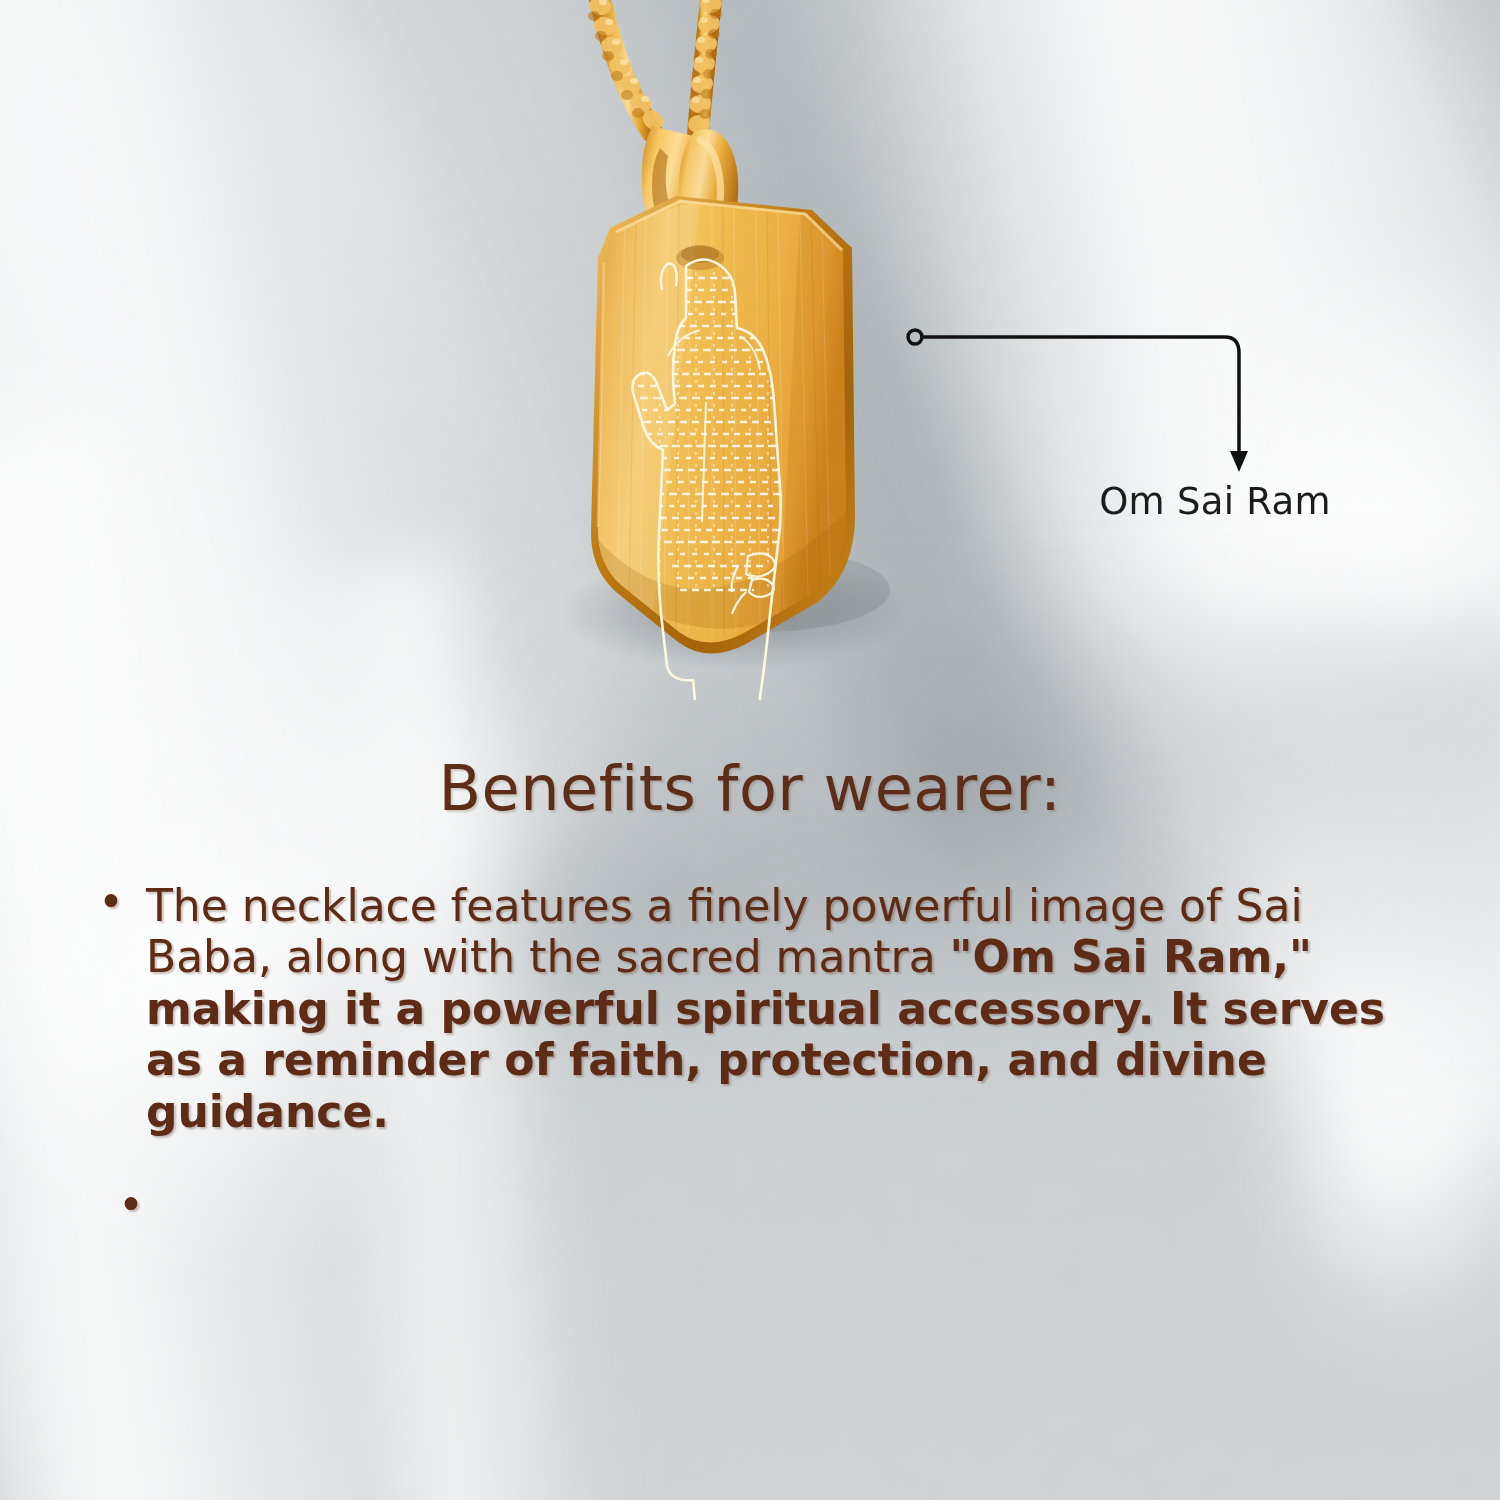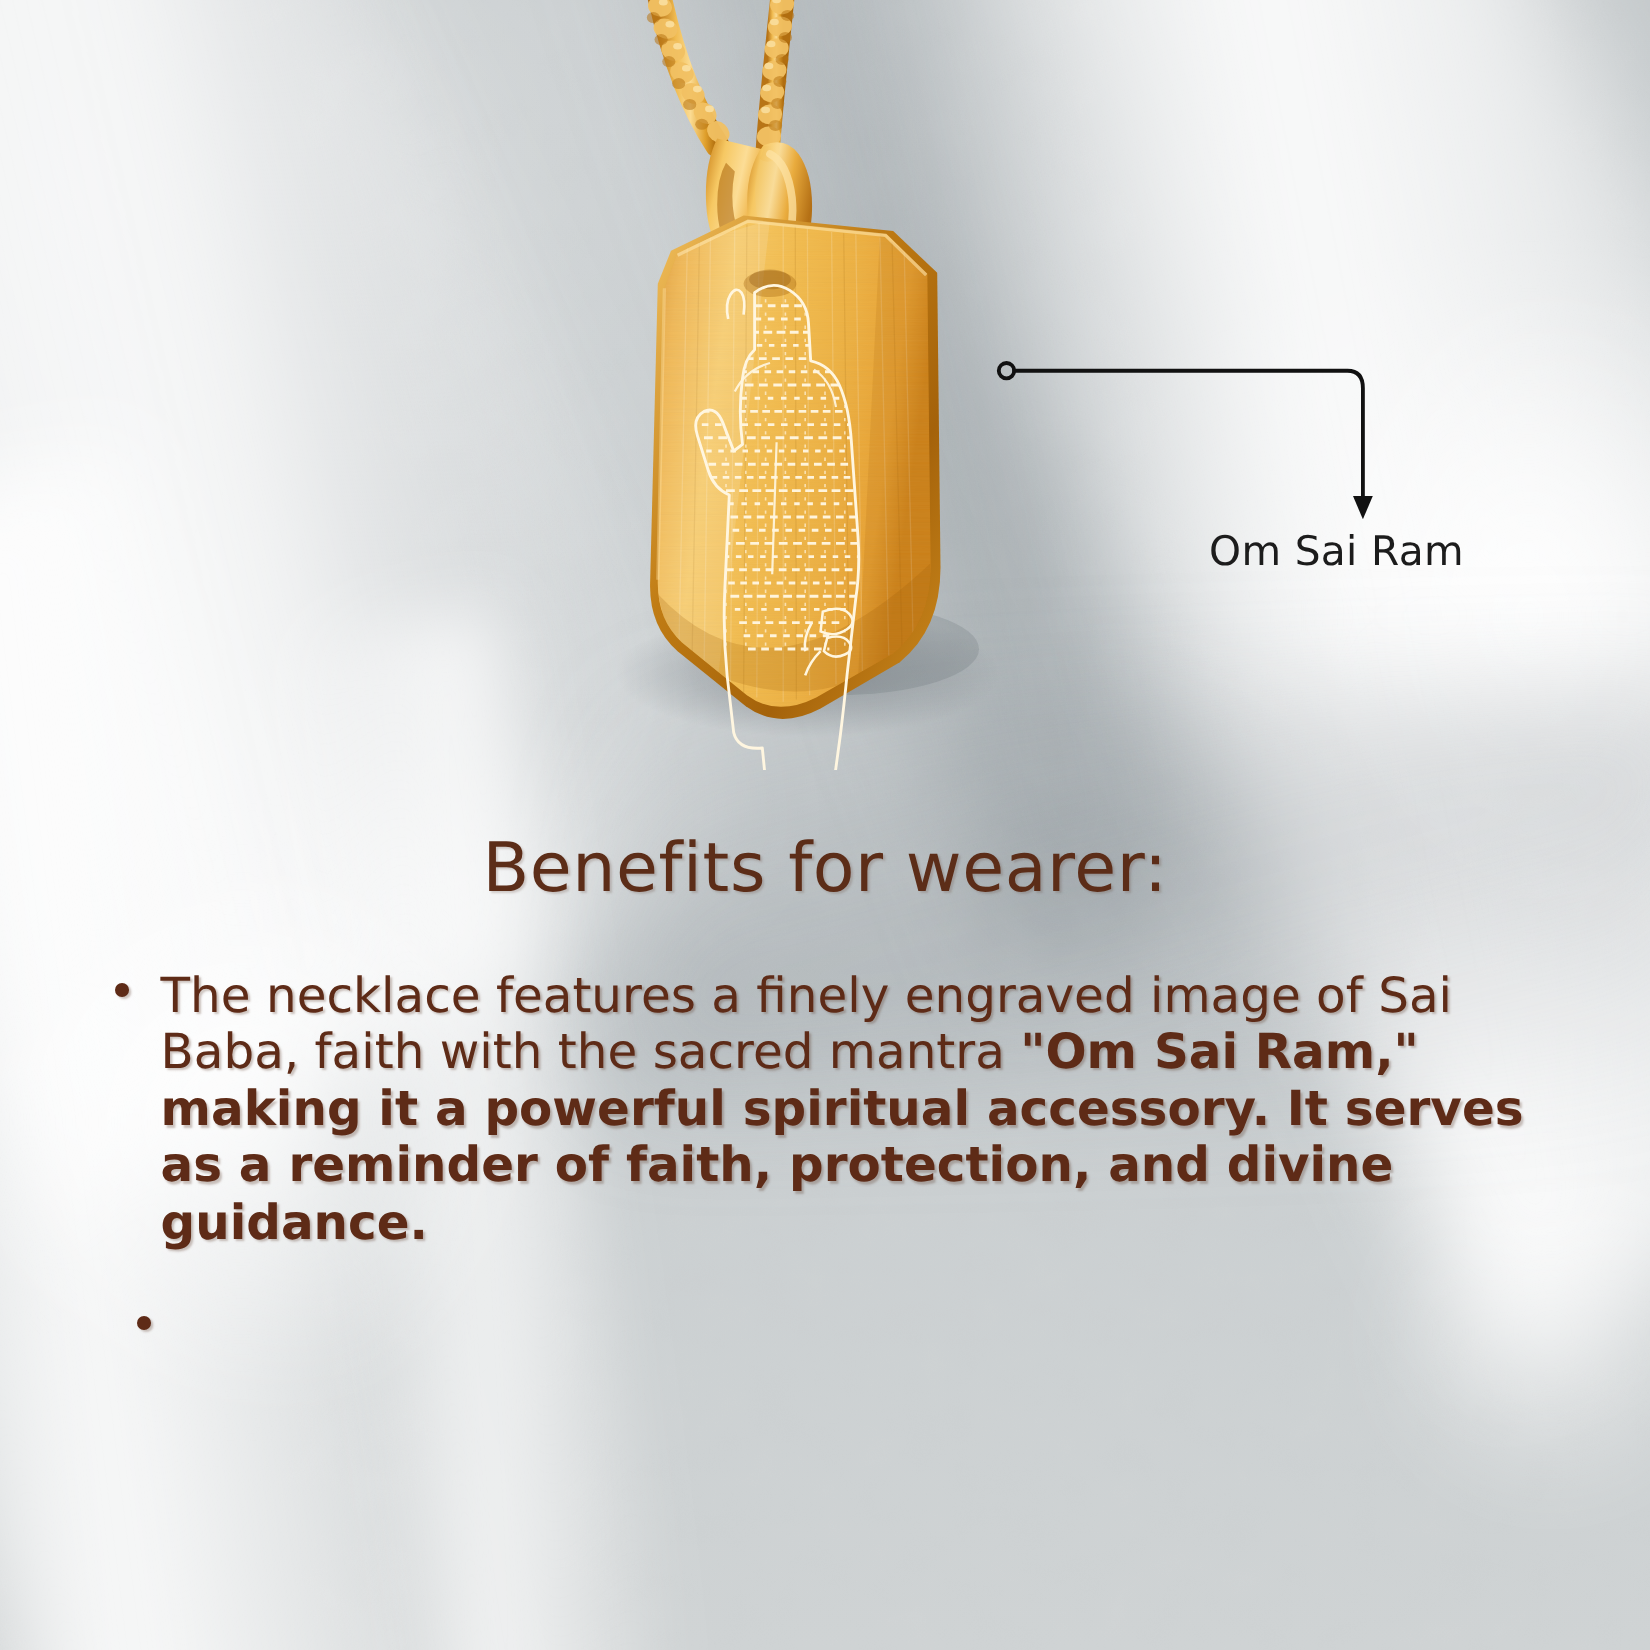--- a/index.html
+++ b/index.html
@@ -434,21 +434,21 @@
   </svg>
   <div class="callout-label">Om Sai Ram</div>
 
   <div class="heading">Benefits for wearer:</div>
 
   <div class="bullets">
 
     <div class="bullet b1">
       <span class="dot">•</span>
       <span class="btext">
-        <span>The necklace features a finely engraved image of Sai Baba, faith with the sacred mantra </span><span class="bold">"Om Sai Ram," making it a powerful spiritual accessory. It serves as a reminder of faith, protection, and divine guidance.</span>
+        <span>The necklace features a finely powerful image of Sai Baba, along with the sacred mantra </span><span class="bold">"Om Sai Ram," making it a powerful spiritual accessory. It serves as a reminder of faith, protection, and divine guidance.</span>
       </span>
     </div>
 
     <div class="bullet b2">
       <span class="dot">•</span>
     </div>
 
   </div>
 
 </div>

